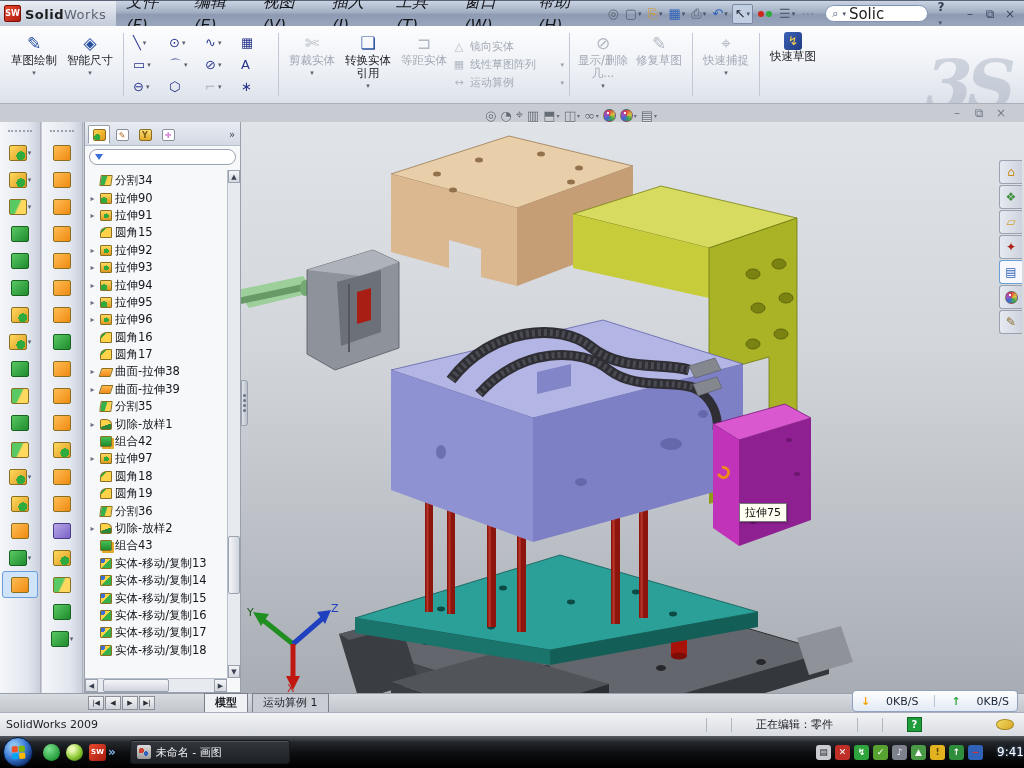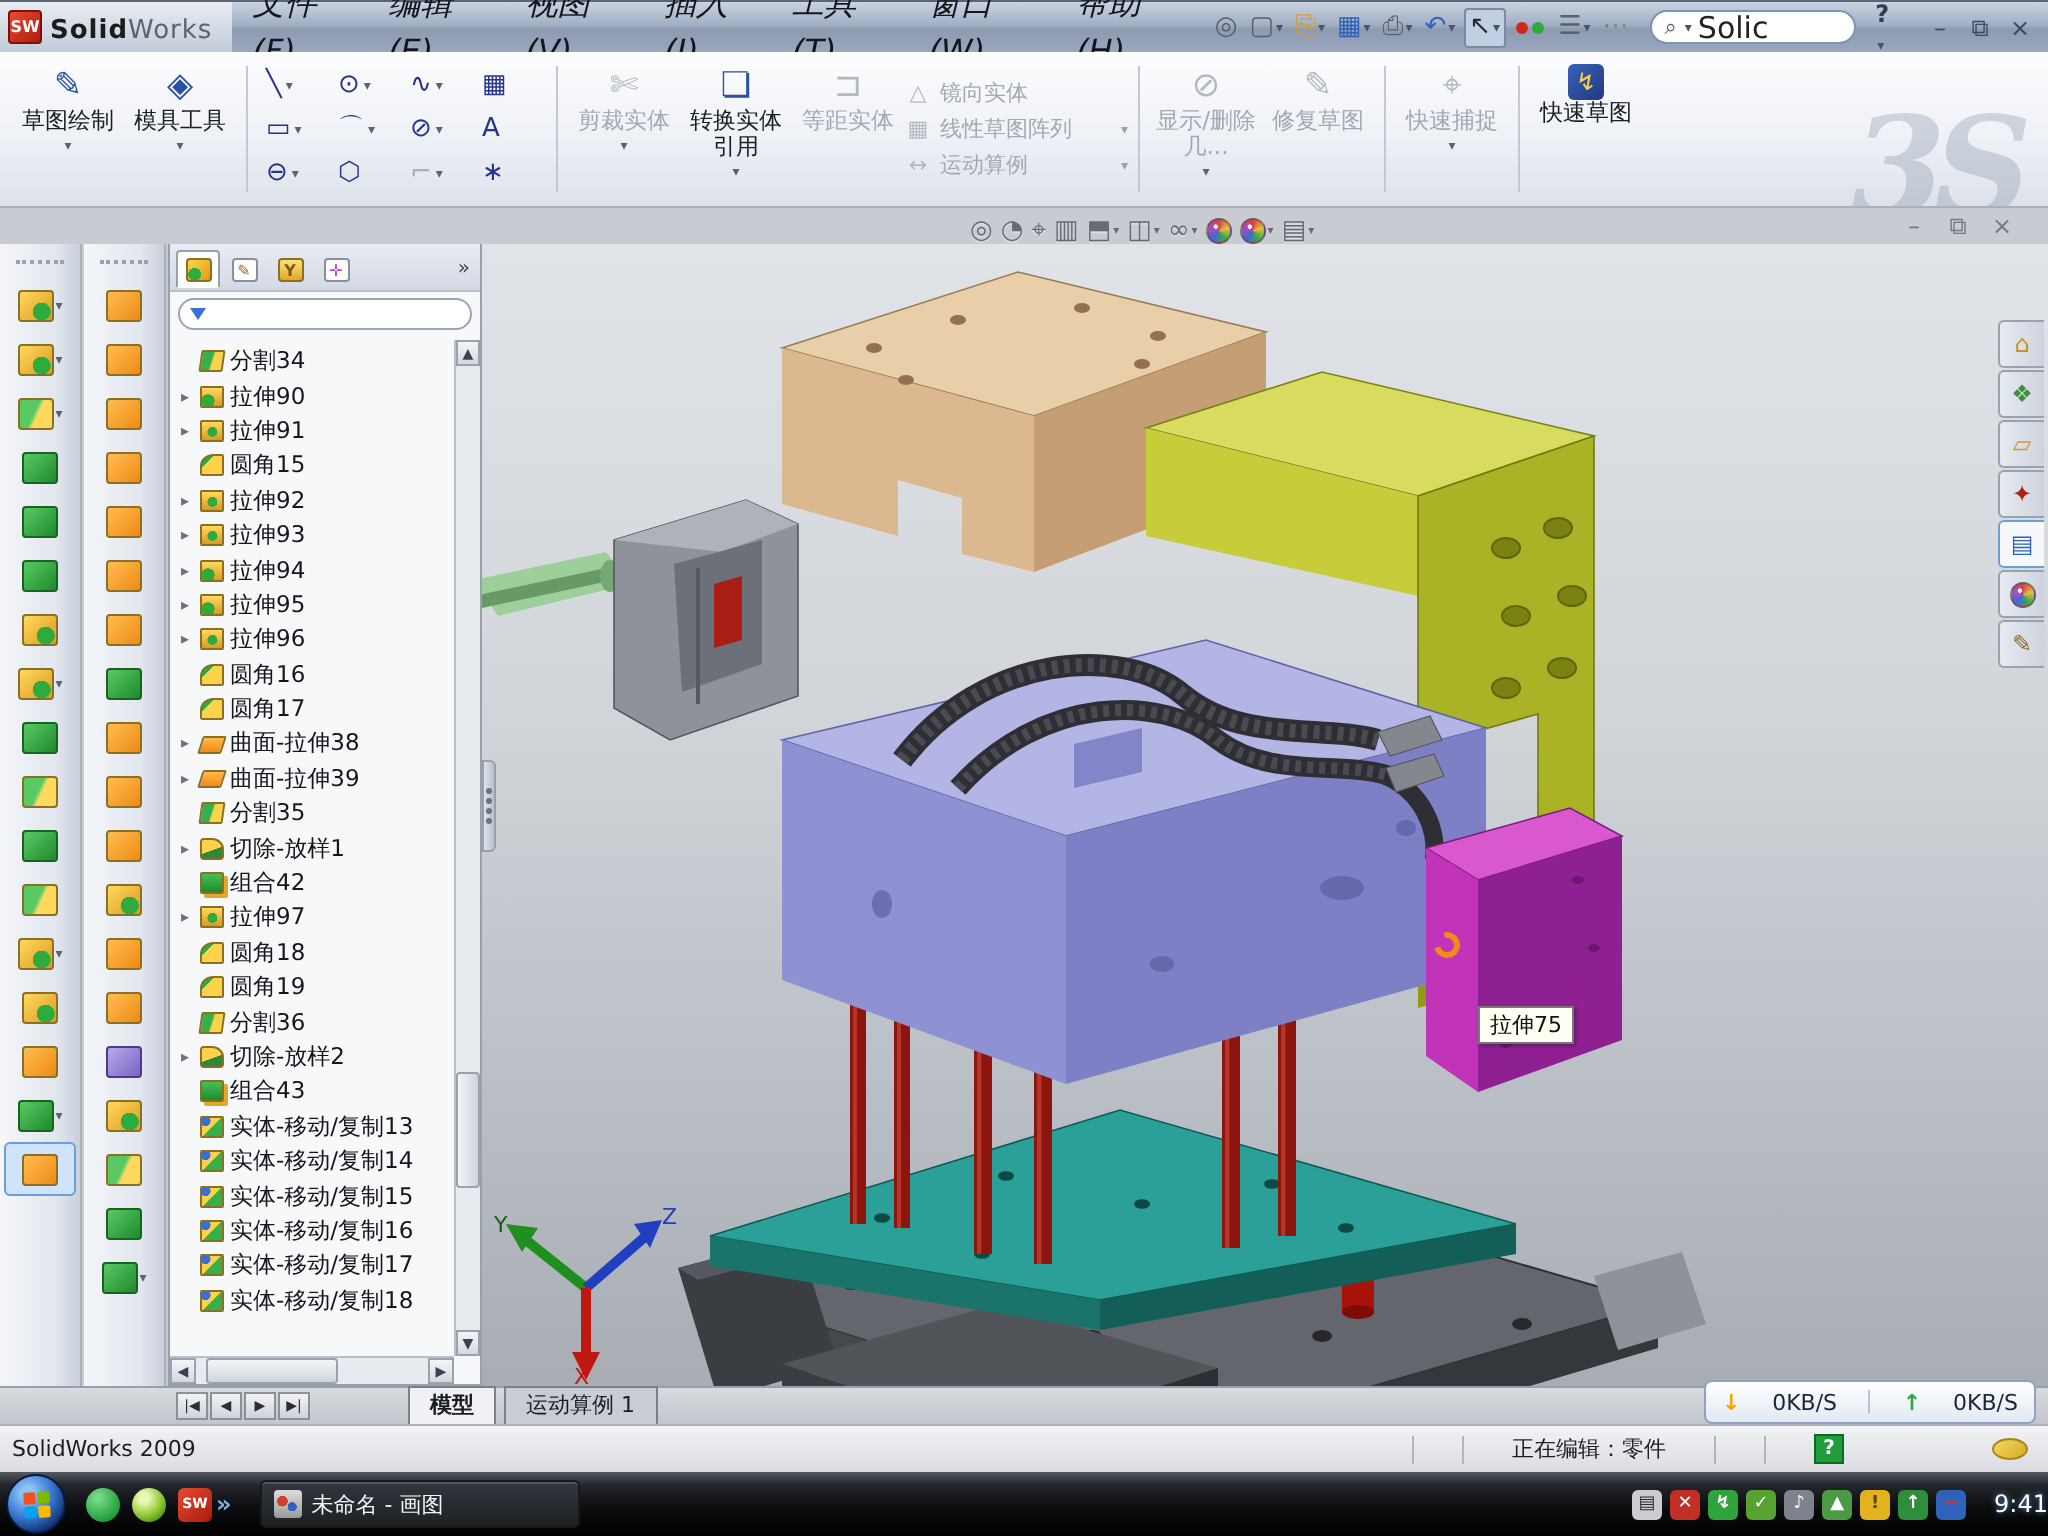--- a/index.html
+++ b/index.html
@@ -263,21 +263,21 @@
 
   <div id="cmdmgr">
     <div class="cmgroup">
       <div class="bigbtn">
         <span class="bic" style="color:#2a50a0">✎</span>
         <span class="blab">草图绘制</span>
         <span class="bdd">▾</span>
       </div>
       <div class="bigbtn">
         <span class="bic" style="color:#2a50a0">◈</span>
-        <span class="blab">模具工具</span>
+        <span class="blab">智能尺寸</span>
         <span class="bdd">▾</span>
       </div>
     </div>
     <div class="cmsep"></div>
     <div id="palette">
         <div class="pcell">
           <span class="pg">╲</span>
           <span class="pdd">▾</span>
         </div>
         <div class="pcell">

